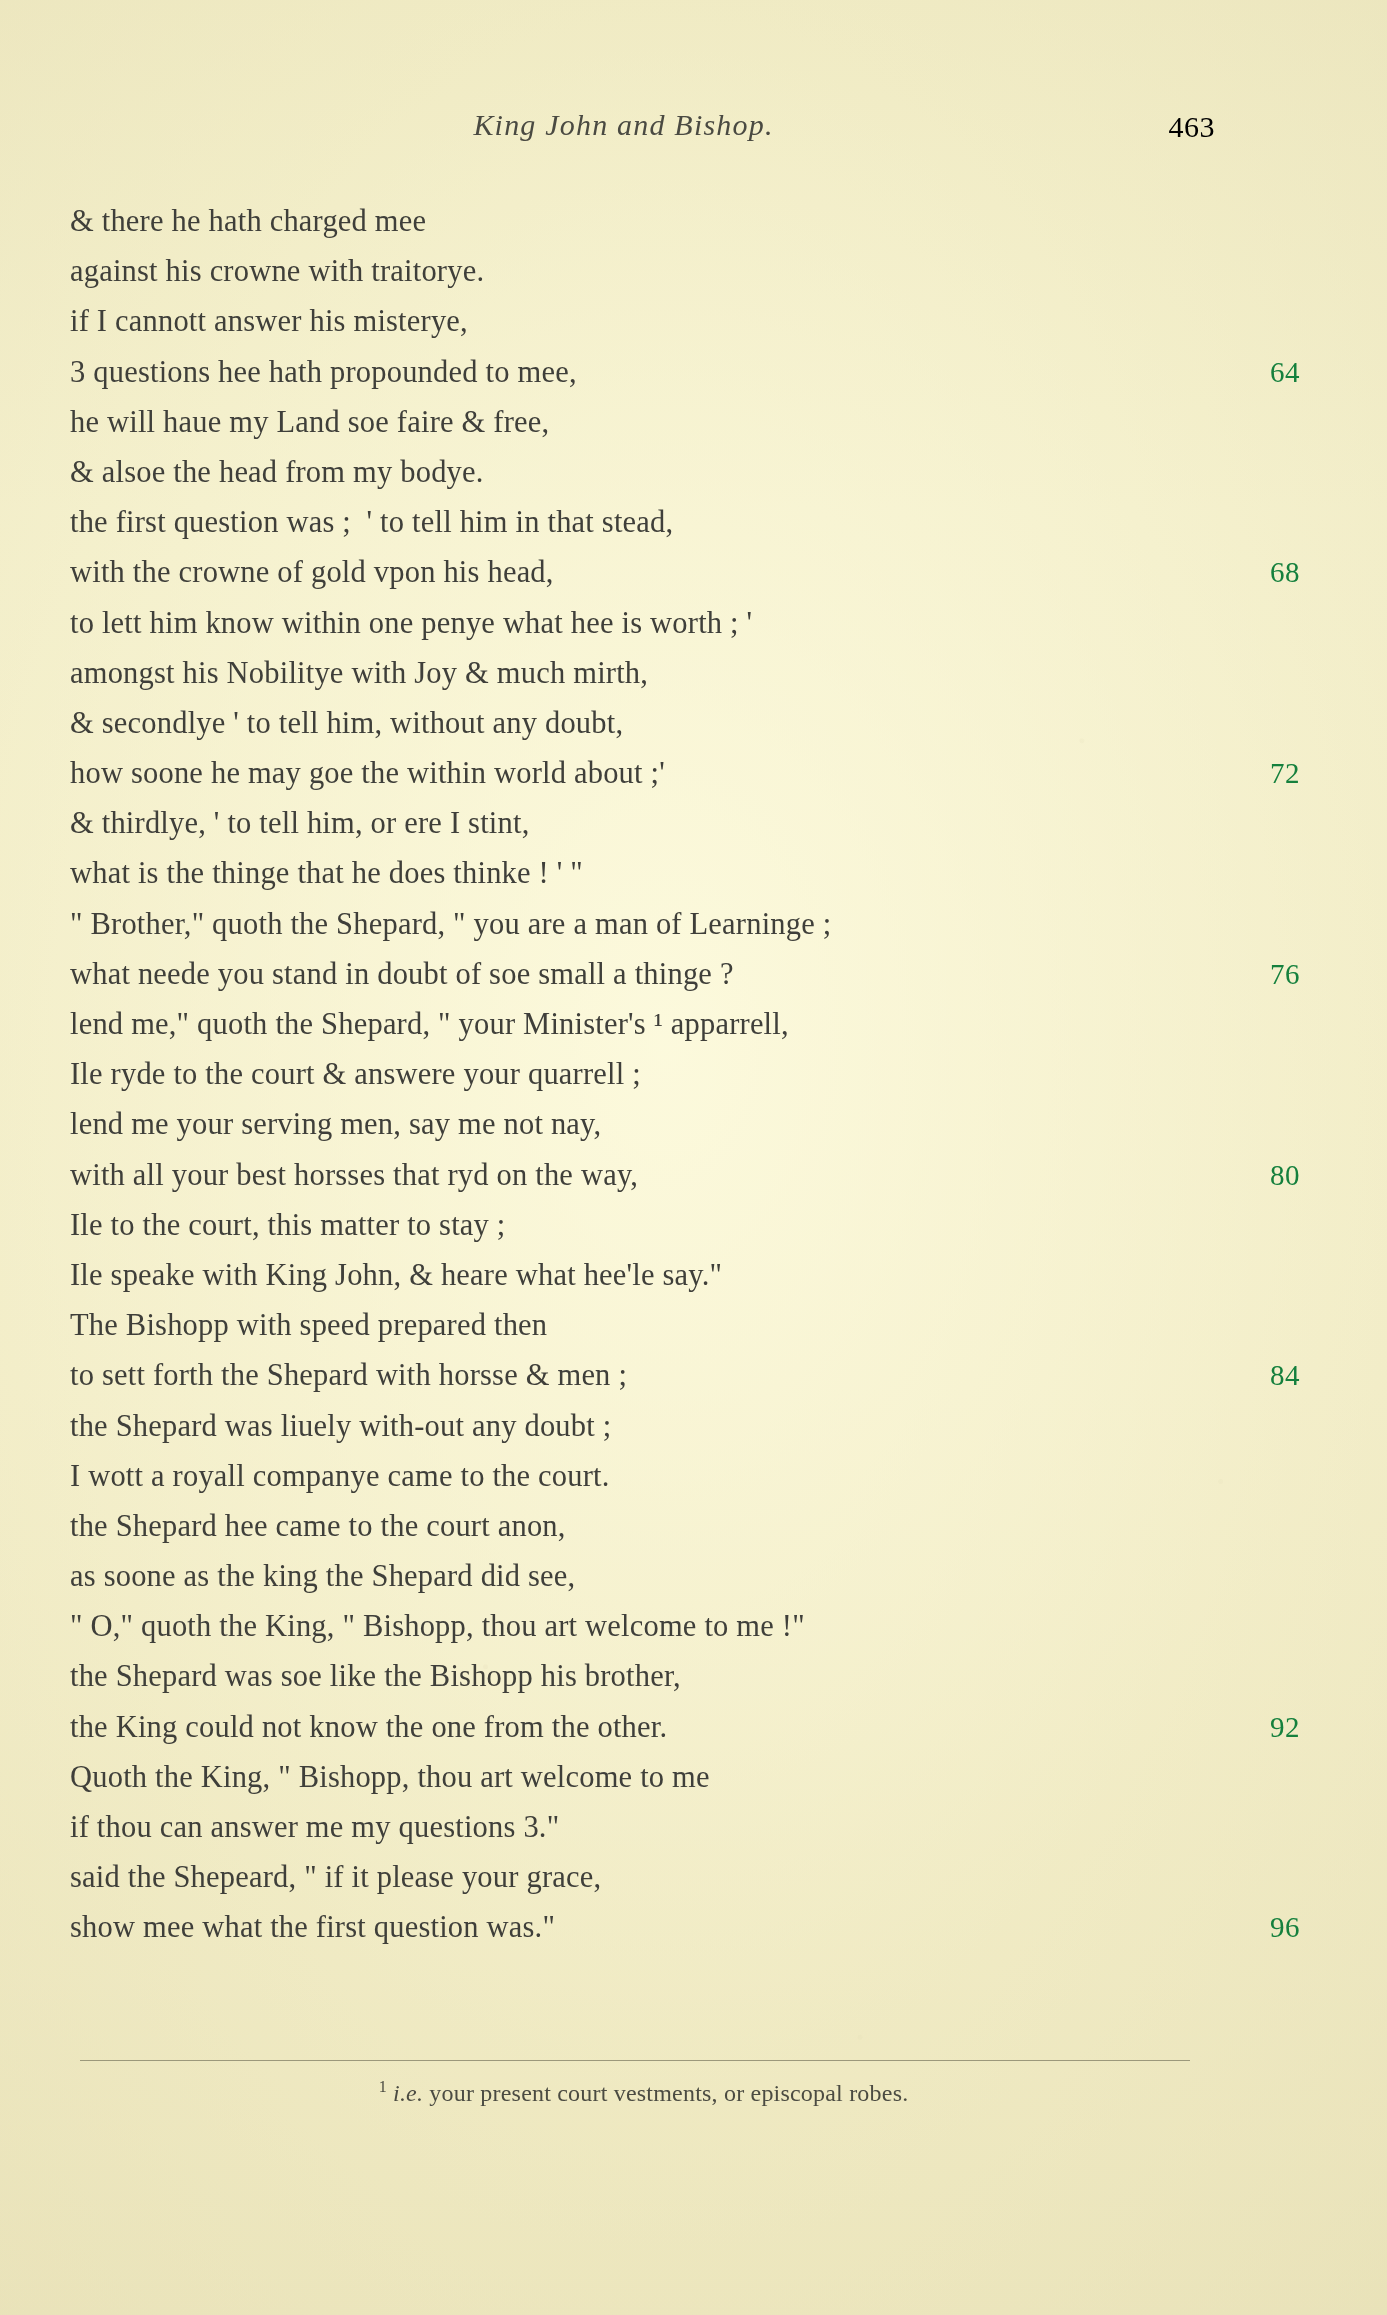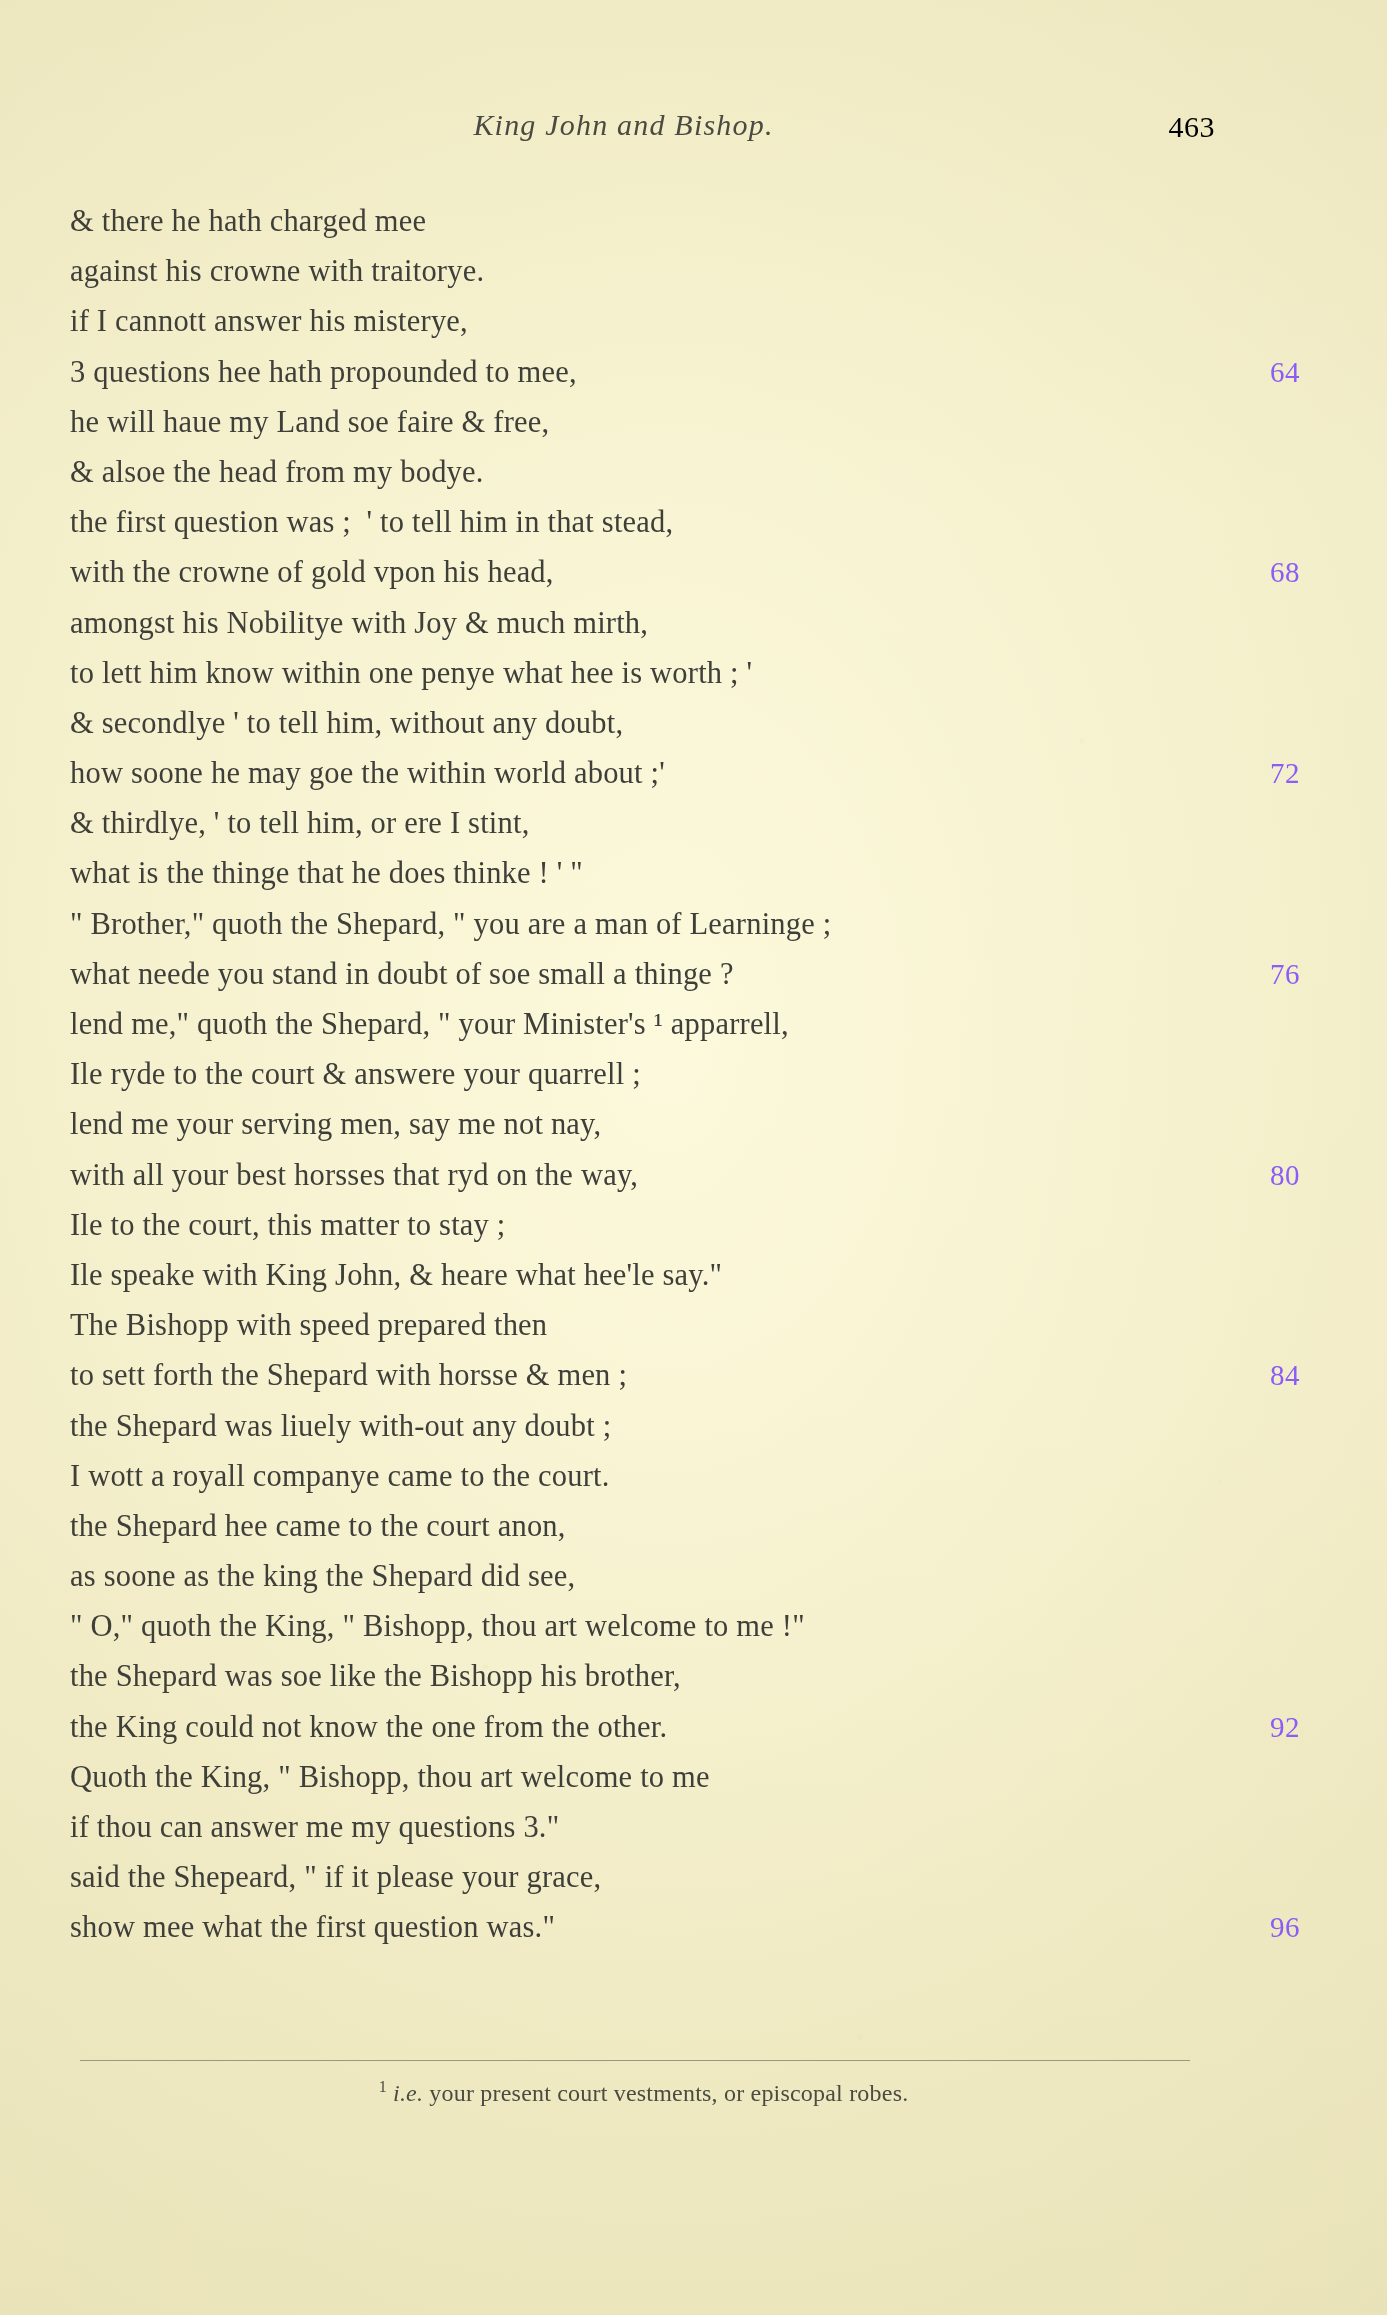--- a/index.html
+++ b/index.html
@@ -88,21 +88,21 @@
     letter-spacing: 0.2px;
   }
   .line .txt {
     display: inline;
   }
   .line .num {
     position: absolute;
     right: 20px;
     top: 0;
     font-size: 29px;
-    color: #8b5cf6;
+    color: #15803d;
     letter-spacing: 0.5px;
   }
   .it {
     font-style: italic;
   }
 
   
   .foot-rule {
     position: absolute;
     left: 80px;
@@ -146,22 +146,22 @@
 
   <div class="verse" id="verse-block">
       <div class="line"><span class="txt">&amp; there he hath charged mee</span></div>
       <div class="line"><span class="txt">against his crowne with traitorye.</span></div>
       <div class="line"><span class="txt">if I cannott answer his misterye,</span></div>
       <div class="line"><span class="txt">3 questions hee hath propounded to mee,</span><span class="num">64</span></div>
       <div class="line"><span class="txt">he will haue my Land soe faire &amp; free,</span></div>
       <div class="line"><span class="txt">&amp; alsoe the head from my bodye.</span></div>
       <div class="line"><span class="txt">the first question was ;  ' to tell him in that stead,</span></div>
       <div class="line"><span class="txt">with the crowne of gold vpon his head,</span><span class="num">68</span></div>
+      <div class="line"><span class="txt">to lett him know within one penye what hee is worth ; '</span></div>
       <div class="line"><span class="txt">amongst his Nobilitye with Joy &amp; much mirth,</span></div>
-      <div class="line"><span class="txt">to lett him know within one penye what hee is worth ; '</span></div>
       <div class="line"><span class="txt">&amp; secondlye ' to tell him, without any doubt,</span></div>
       <div class="line"><span class="txt">how soone he may goe the within world about ;'</span><span class="num">72</span></div>
       <div class="line"><span class="txt">&amp; thirdlye, ' to tell him, or ere I stint,</span></div>
       <div class="line"><span class="txt">what is the thinge that he does thinke ! ' "</span></div>
       <div class="line"><span class="txt">" Brother," quoth the Shepard, " you are a man of Learninge ;</span></div>
       <div class="line"><span class="txt">what neede you stand in doubt of soe small a thinge ?</span><span class="num">76</span></div>
       <div class="line"><span class="txt">lend me," quoth the Shepard, " your Minister's ¹ apparrell,</span></div>
       <div class="line"><span class="txt">Ile ryde to the court &amp; answere your quarrell ;</span></div>
       <div class="line"><span class="txt">lend me your serving men, say me not nay,</span></div>
       <div class="line"><span class="txt">with all your best horsses that ryd on the way,</span><span class="num">80</span></div>

